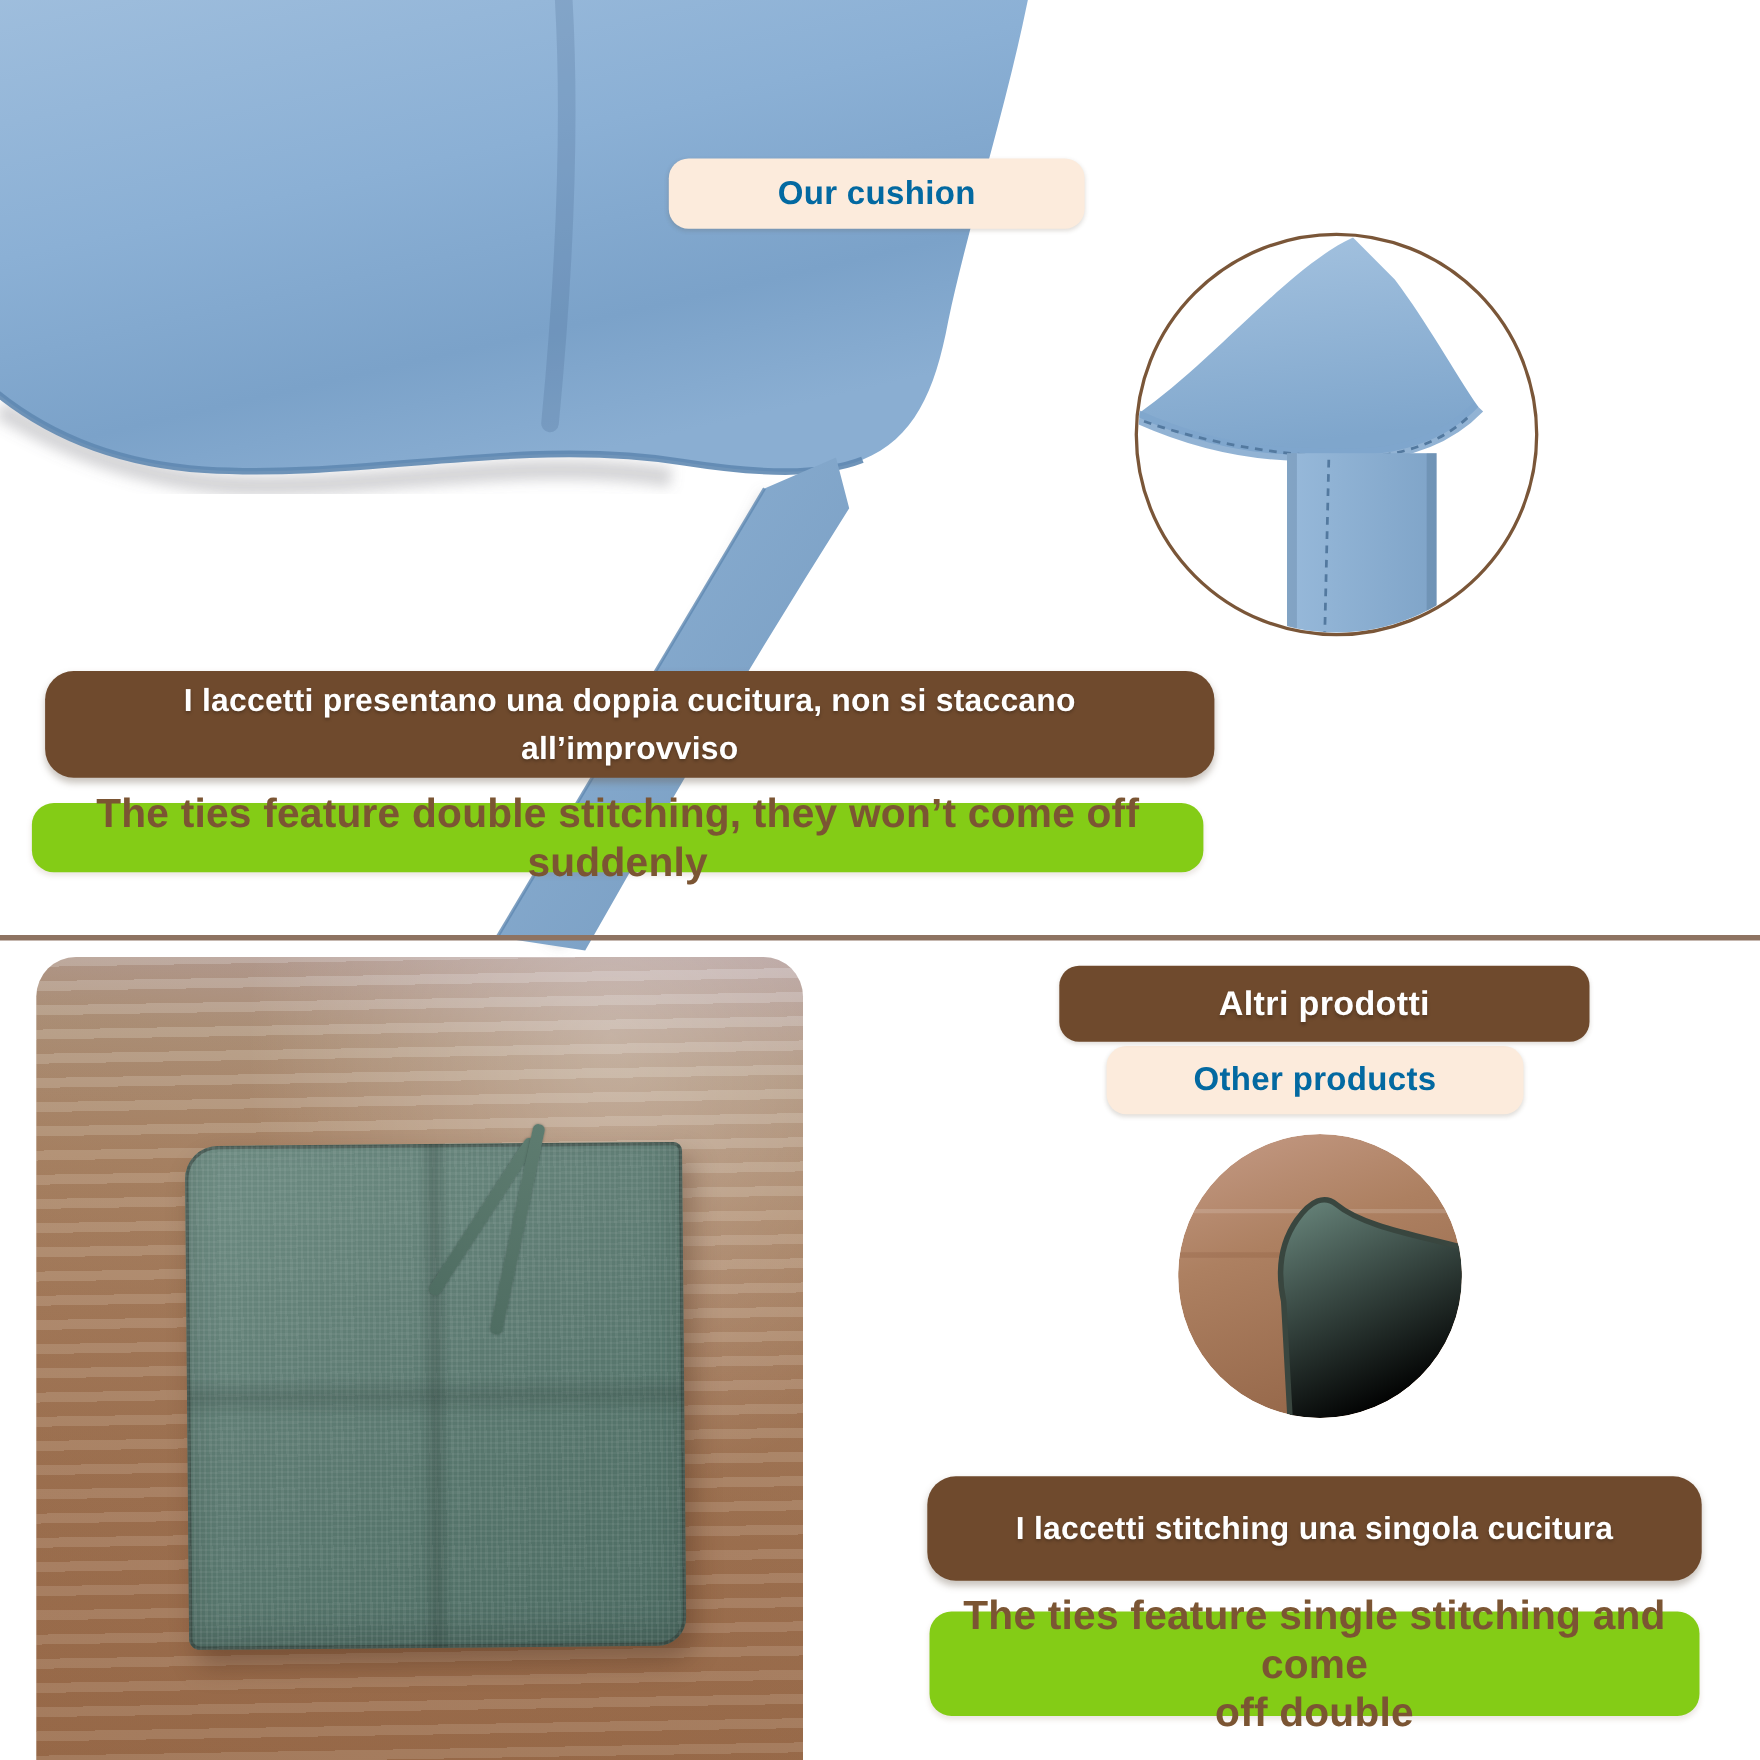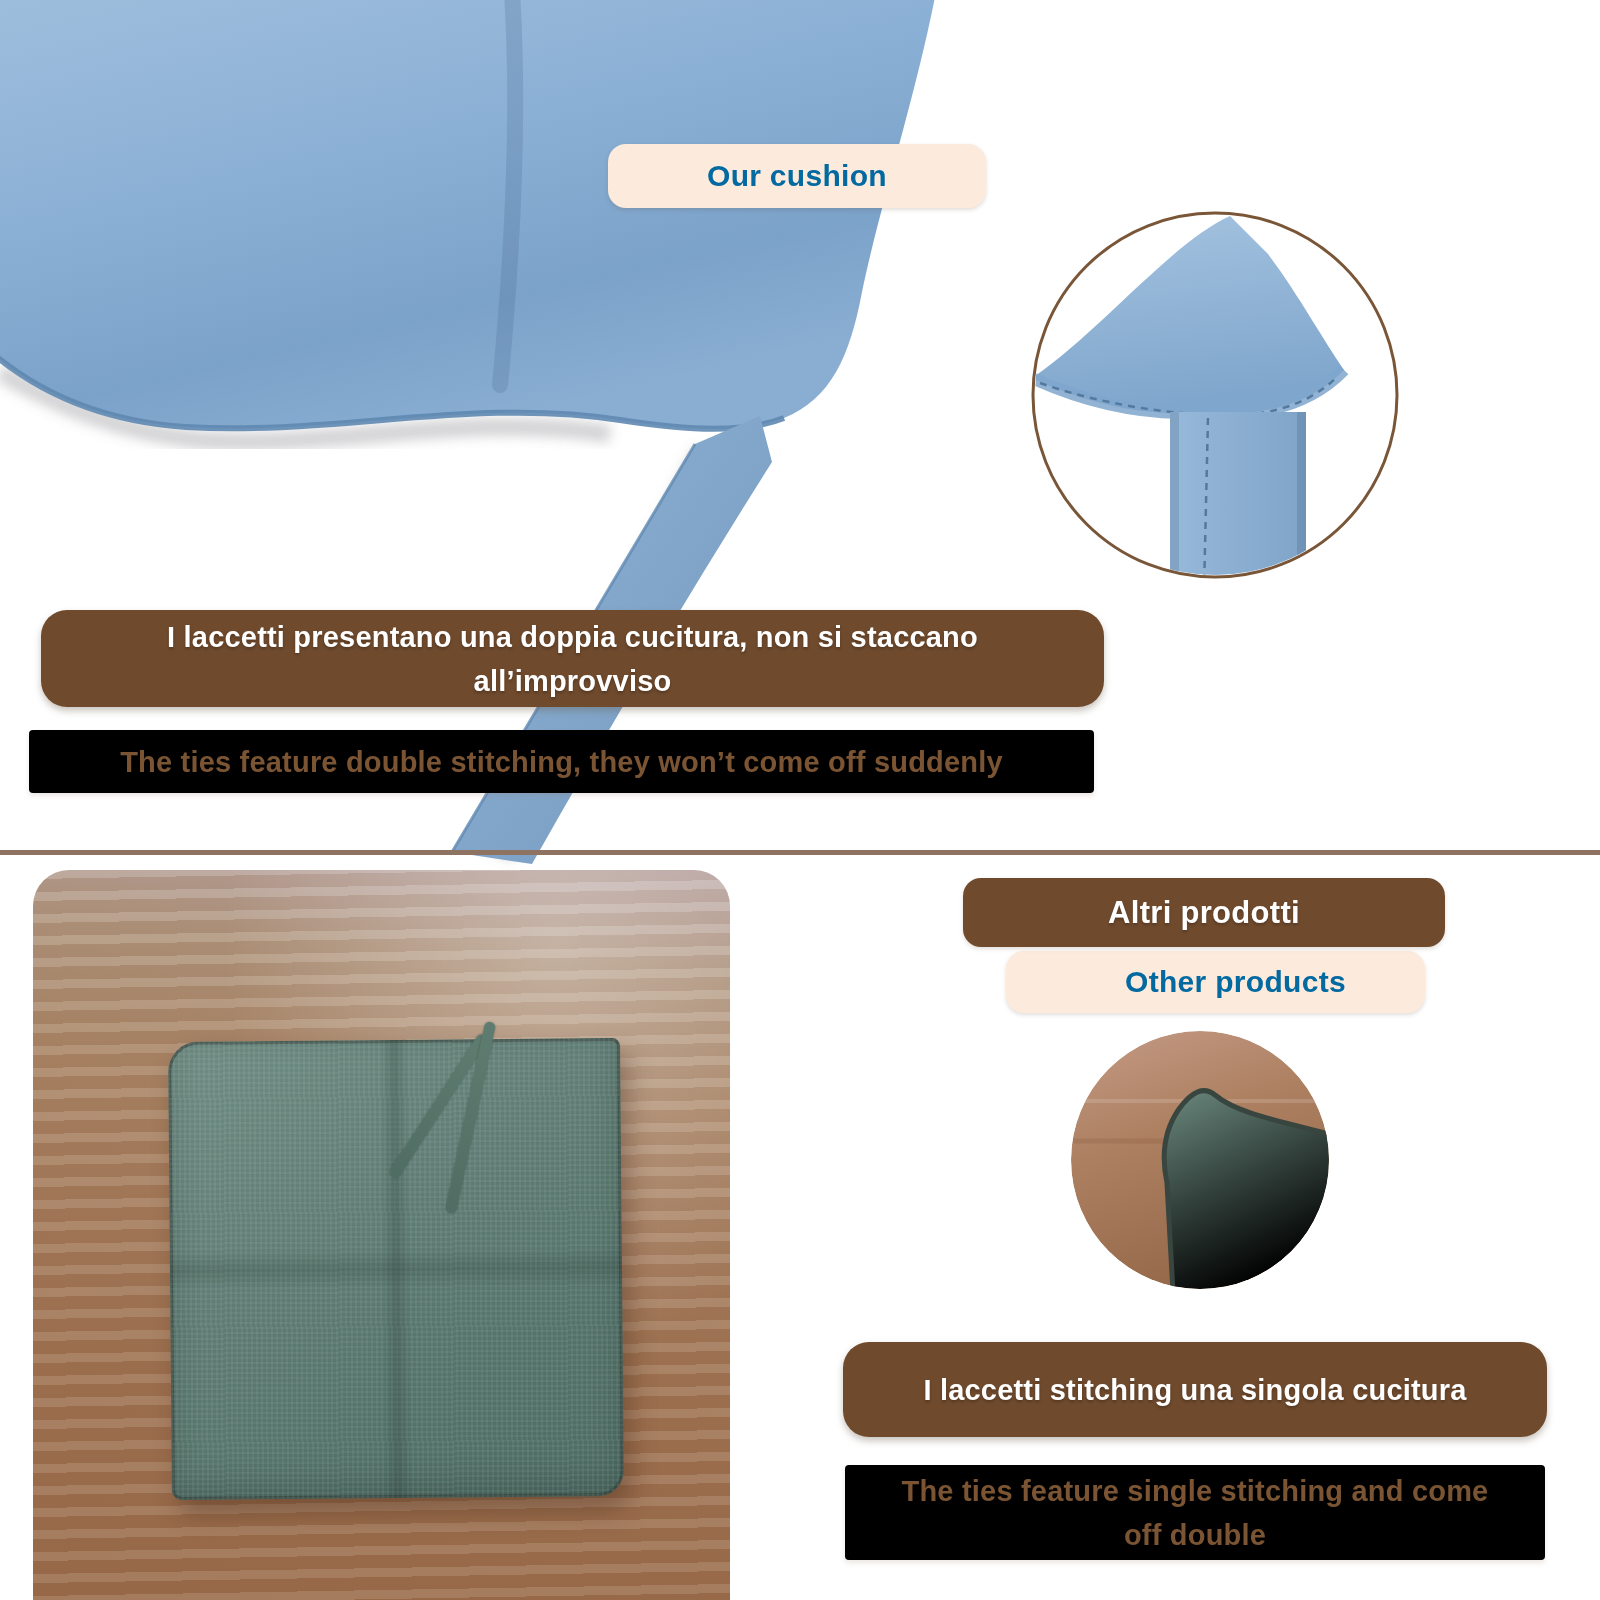--- a/index.html
+++ b/index.html
@@ -12,33 +12,33 @@
         font-weight:bold;letter-spacing:.3px;box-shadow:0 2px 4px rgba(90,70,50,.18);}
   .pill-brown{background:#6F4A2D;color:#ffffff;border-radius:18px;font-size:31px;
               text-shadow:0 2px 3px rgba(0,0,0,.22);}
   .pill-cream{background:#FCEBDC;color:#0369a1;border-radius:18px;font-size:30px;}
 
   
   .banner{display:flex;flex-direction:column;align-items:center;justify-content:center;
           text-align:center;font-weight:bold;letter-spacing:.2px;line-height:44px;}
   .banner-brown{background:#6F4A2D;color:#ffffff;border-radius:26px;font-size:29px;
                 box-shadow:0 4px 7px rgba(100,85,70,.35);text-shadow:0 2px 3px rgba(0,0,0,.25);}
-  .banner-cream{background:#000000;color:#7B5533;border-radius:4px;font-size:29px;
+  .banner-cream{background:#84cc16;color:#7B5533;border-radius:20px;font-size:37px;
                 box-shadow:0 3px 5px rgba(150,120,100,.18);}
 
   
   #pill-it-1{left:565px;top:73px;width:476px;height:68px;z-index:6;}
   #pill-en-1{left:608px;top:144px;width:378px;height:64px;z-index:5;}
   #banner-it-1{left:29px;top:610px;width:1063px;height:97px;z-index:6;margin-left:12px;}
   #banner-en-1{left:29px;top:730px;width:1065px;height:63px;z-index:6;}
   #divider{left:0;top:850px;width:1600px;height:5px;background:#8E7362;z-index:3;}
 
   
   #pill-it-2{left:963px;top:878px;width:482px;height:69px;z-index:6;}
-  #pill-en-2{left:1006px;top:951px;width:379px;height:62px;z-index:5;padding-left:40px;}
+  #pill-en-2{left:1006px;top:951px;width:379px;height:62px;z-index:5;}
   #banner-it-2{left:843px;top:1342px;width:704px;height:95px;z-index:6;}
   #banner-en-2{left:845px;top:1465px;width:700px;height:95px;z-index:6;justify-content:center;}
 
   
   #main-photo{left:0;top:0;width:960px;height:880px;z-index:1;}
   #inset-1{left:1020px;top:200px;width:390px;height:390px;z-index:4;}
   #inset-2{left:1071px;top:1031px;width:258px;height:258px;z-index:4;border-radius:50%;}
 
   #photo-2{left:33px;top:870px;width:697px;height:730px;border-radius:36px 36px 0 0;
            overflow:hidden;z-index:1;

